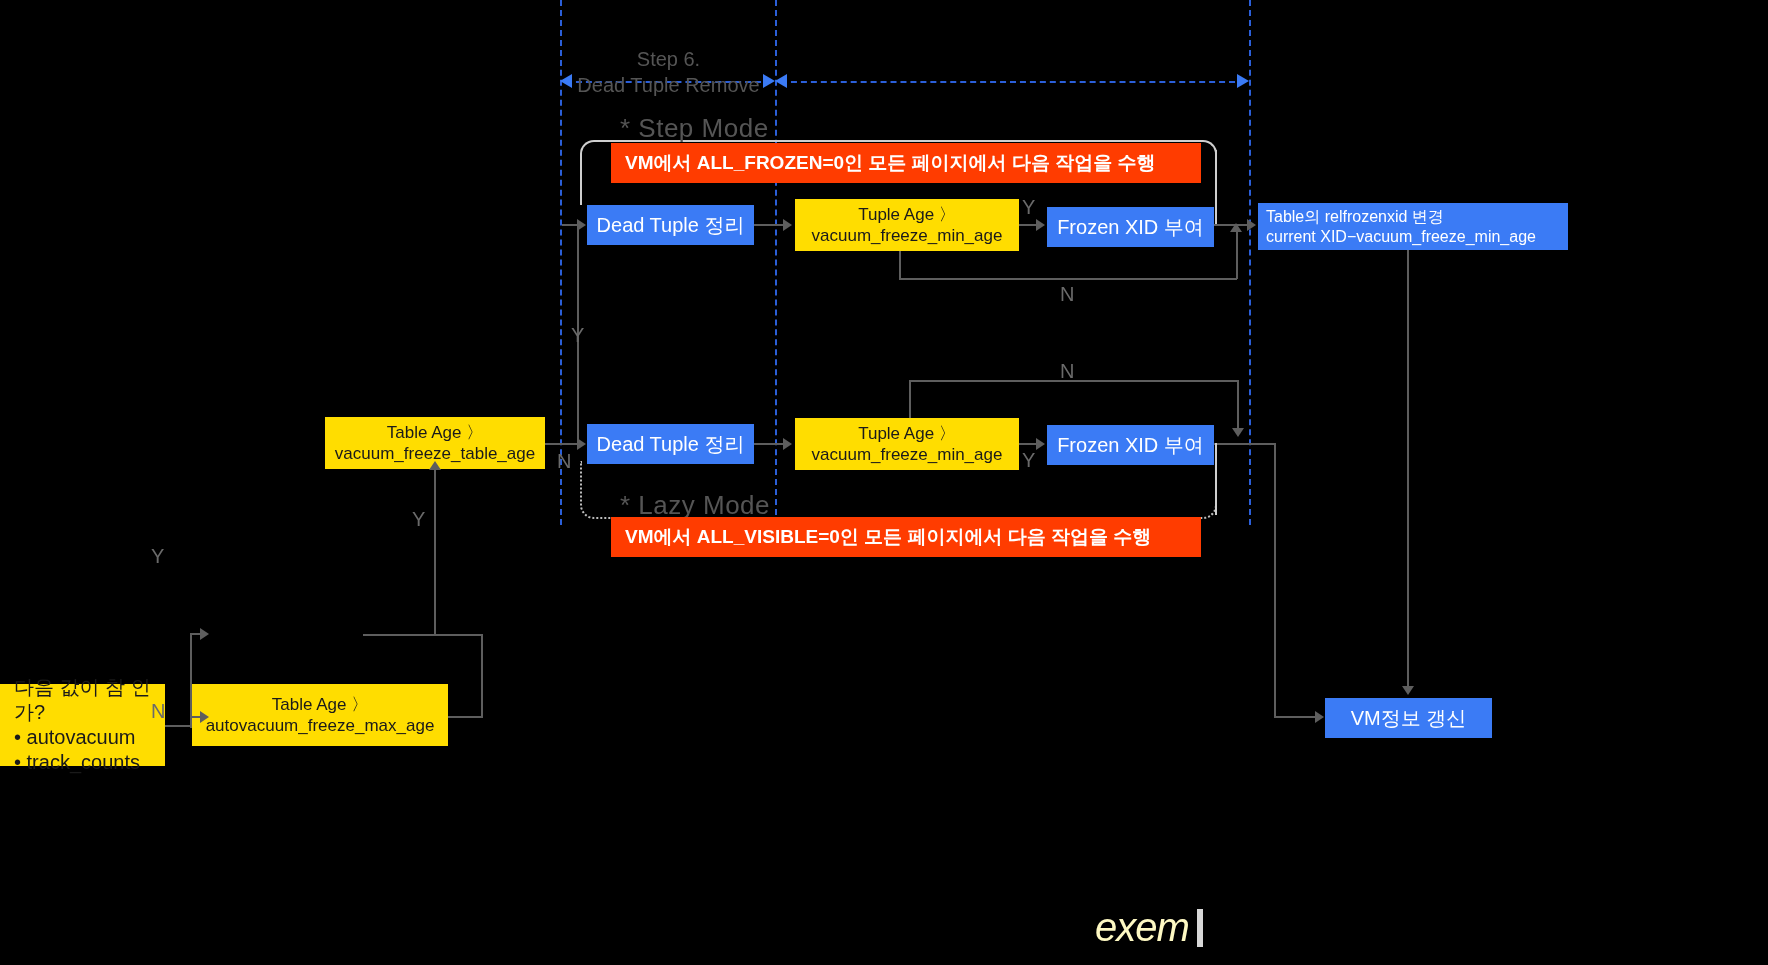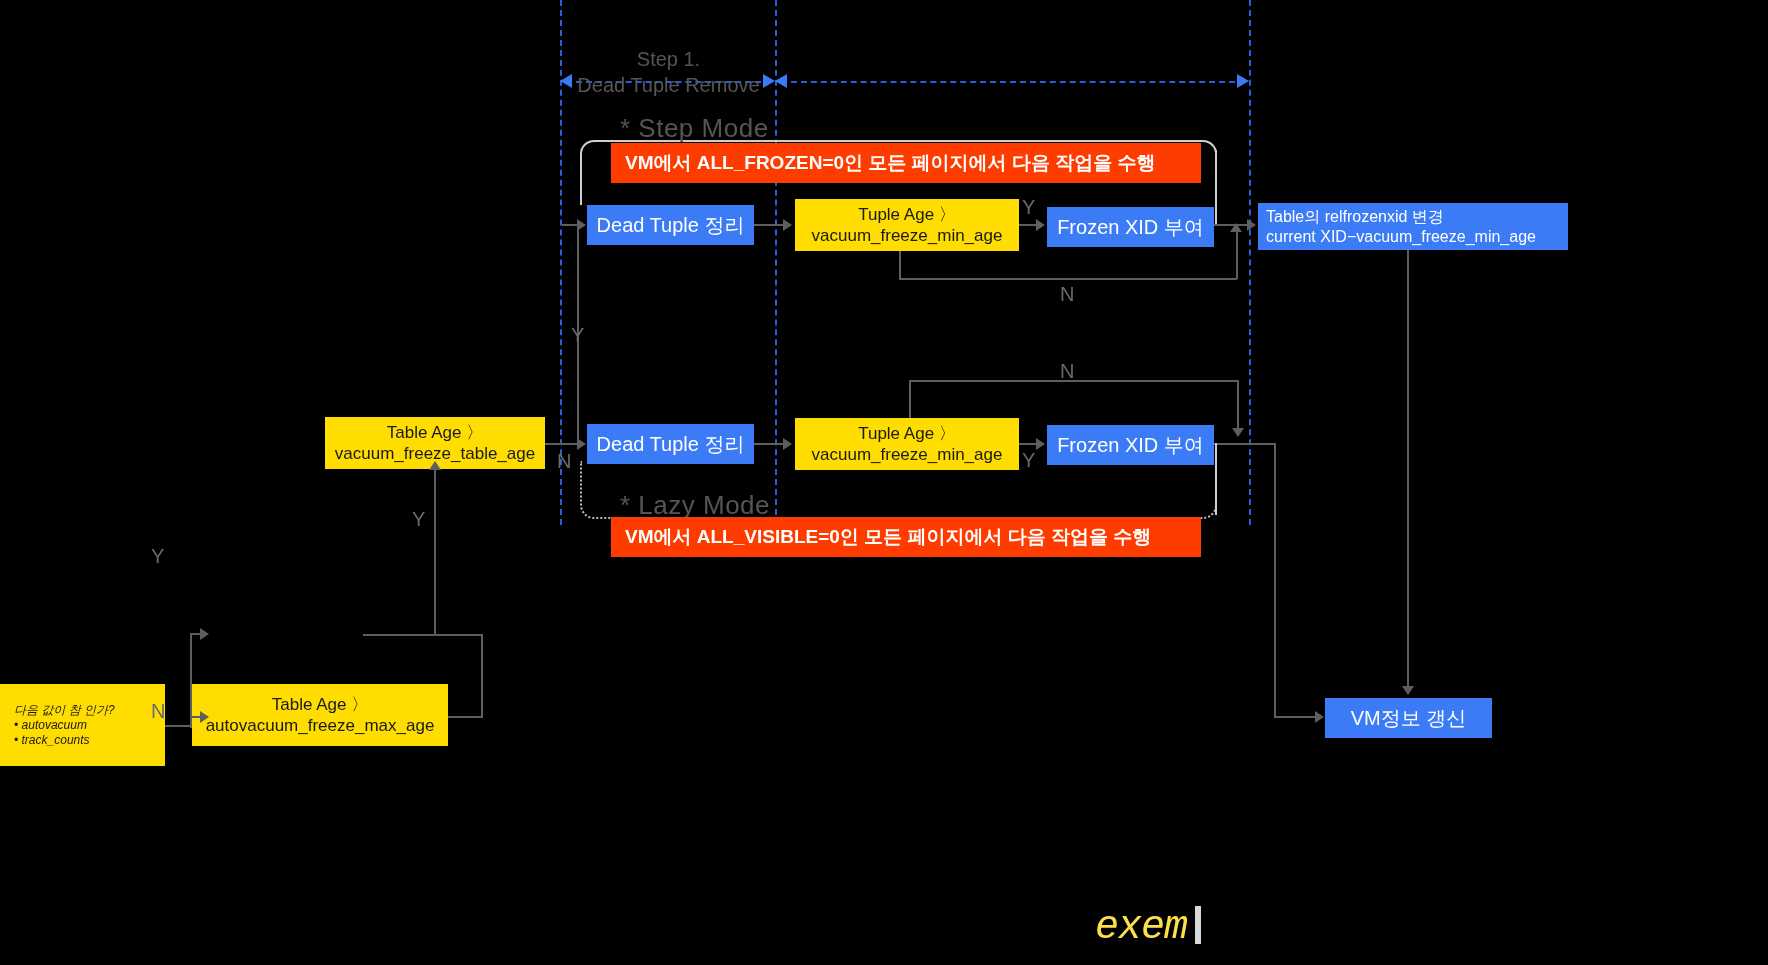--- a/index.html
+++ b/index.html
@@ -52,22 +52,22 @@
   
   .bracket {
     position:absolute;
     border:2px solid #cfcfcf;
     border-radius:14px;
     background:transparent;
   }
   .bracket.dotted { border-style:dotted; border-color:#bdbdbd; }
 
   
-  #logo { position:absolute; color:#fde047; font-size:40px; font-style:italic;
-          letter-spacing:-1px; font-family:Liberation Mono, monospace; }
+  #logo { position:absolute; color:#fef9c3; font-size:40px; font-style:italic;
+          letter-spacing:-1px; font-family:Liberation Sans, sans-serif; }
   #logo .bar { display:inline-block; width:6px; height:38px; background:#d8d8d8;
                vertical-align:-6px; margin-left:8px; }
 </style>
 </head>
 <body>
 
 <div id="stage">
 
   <div class="bdash-v" style="left:560px; top:0;   height:525px;"></div>
   <div class="bdash-v" style="left:775px; top:0;   height:525px;"></div>
@@ -75,21 +75,21 @@
 
   <div class="bdash-h" style="left:566px; top:81px; width:205px;"></div>
   <div class="ar bar-l" style="left:560px; top:74px;"></div>
   <div class="ar bar-r" style="left:763px; top:74px;"></div>
 
   <div class="bdash-h" style="left:781px; top:81px; width:464px;"></div>
   <div class="ar bar-l" style="left:775px; top:74px;"></div>
   <div class="ar bar-r" style="left:1237px; top:74px;"></div>
 
   <div class="txt step-label" style="left:566px; top:20px; width:205px;">
-    <span>Step 1.</span><br><span>Dead Tuple Remove</span>
+    <span>Step 6.</span><br><span>Dead Tuple Remove</span>
   </div>
 
   <div class="bracket" style="left:580px; top:140px; width:637px; height:65px; border-bottom:none; border-radius:14px 14px 0 0;"></div>
   <div class="ln lnv" style="left:1215px; top:150px; height:75px; background:#cfcfcf;"></div>
 
   <div class="txt mode-label" style="left:620px; top:113px;">* Step Mode</div>
 
   <div class="node red" style="left:611px; top:143px; width:590px; height:29px;">VM에서 ALL_FROZEN=0인 모든 페이지에서 다음 작업을 수행</div>
 
   <div class="node blue" style="left:587px; top:205px; width:167px; height:40px;">Dead Tuple 정리</div>
@@ -157,21 +157,21 @@
   <div class="ln lnh" style="left:1274px; top:716px; width:41px;"></div>
   <div class="ar ar-r" style="left:1315px; top:711px;"></div>
 
   <div class="bracket dotted" style="left:580px; top:461px; width:637px; height:58px; border-top:none; border-radius:0 0 14px 14px;"></div>
   <div class="ln lnv" style="left:1215px; top:443px; height:72px; background:#cfcfcf;"></div>
 
   <div class="txt mode-label" style="left:620px; top:490px;">* Lazy Mode</div>
 
   <div class="node red" style="left:611px; top:517px; width:590px; height:29px;">VM에서 ALL_VISIBLE=0인 모든 페이지에서 다음 작업을 수행</div>
 
-  <div class="node yellow leftalign" style="left:0px; top:684px; width:165px; height:82px; font-size:12px; padding-left:14px;font-style:italic;">다음 값이 참 인가?
+  <div class="node yellow leftalign" style="left:0px; top:684px; width:165px; height:82px; font-size:20px; padding-left:14px;">다음 값이 참 인가?
 •   autovacuum
 •   track_counts</div>
 
 
   <div class="node yellow" style="left:192px; top:684px; width:256px; height:62px;">Table Age 〉
 autovacuum_freeze_max_age</div>
 
   <div class="ln lnh" style="left:165px; top:725px; width:26px;"></div>
   <div class="ln lnv" style="left:190px; top:633px; height:95px;"></div>
 

